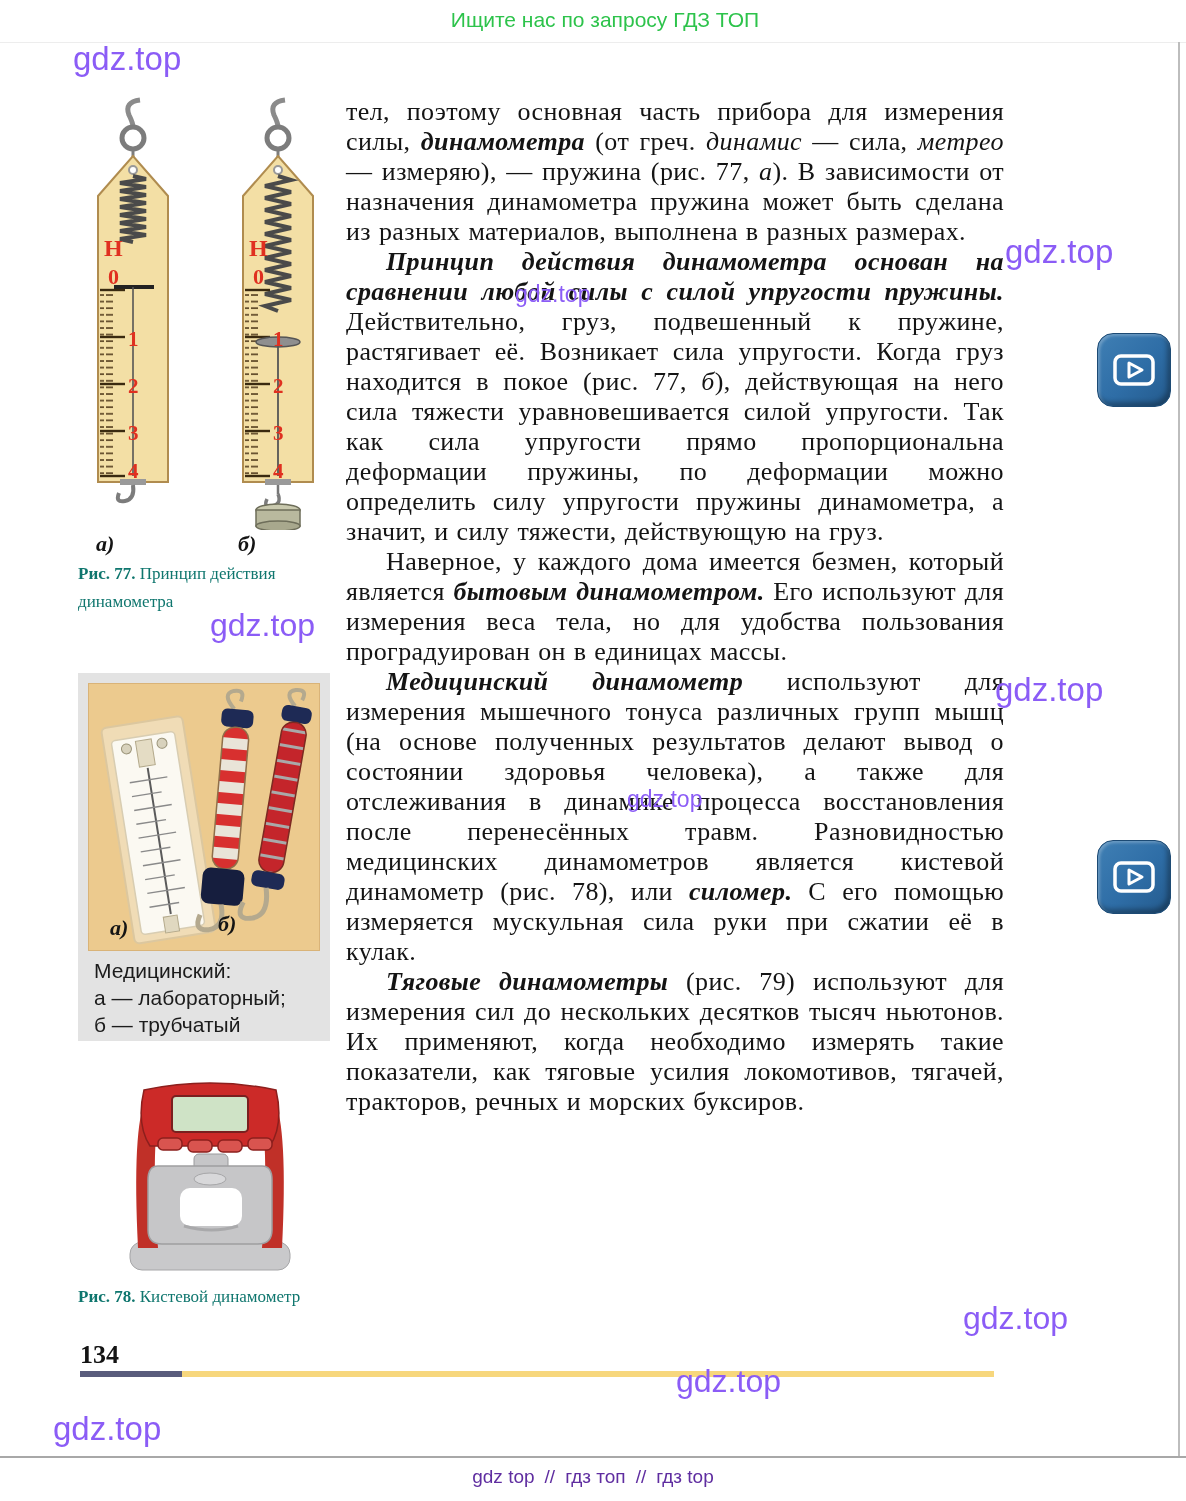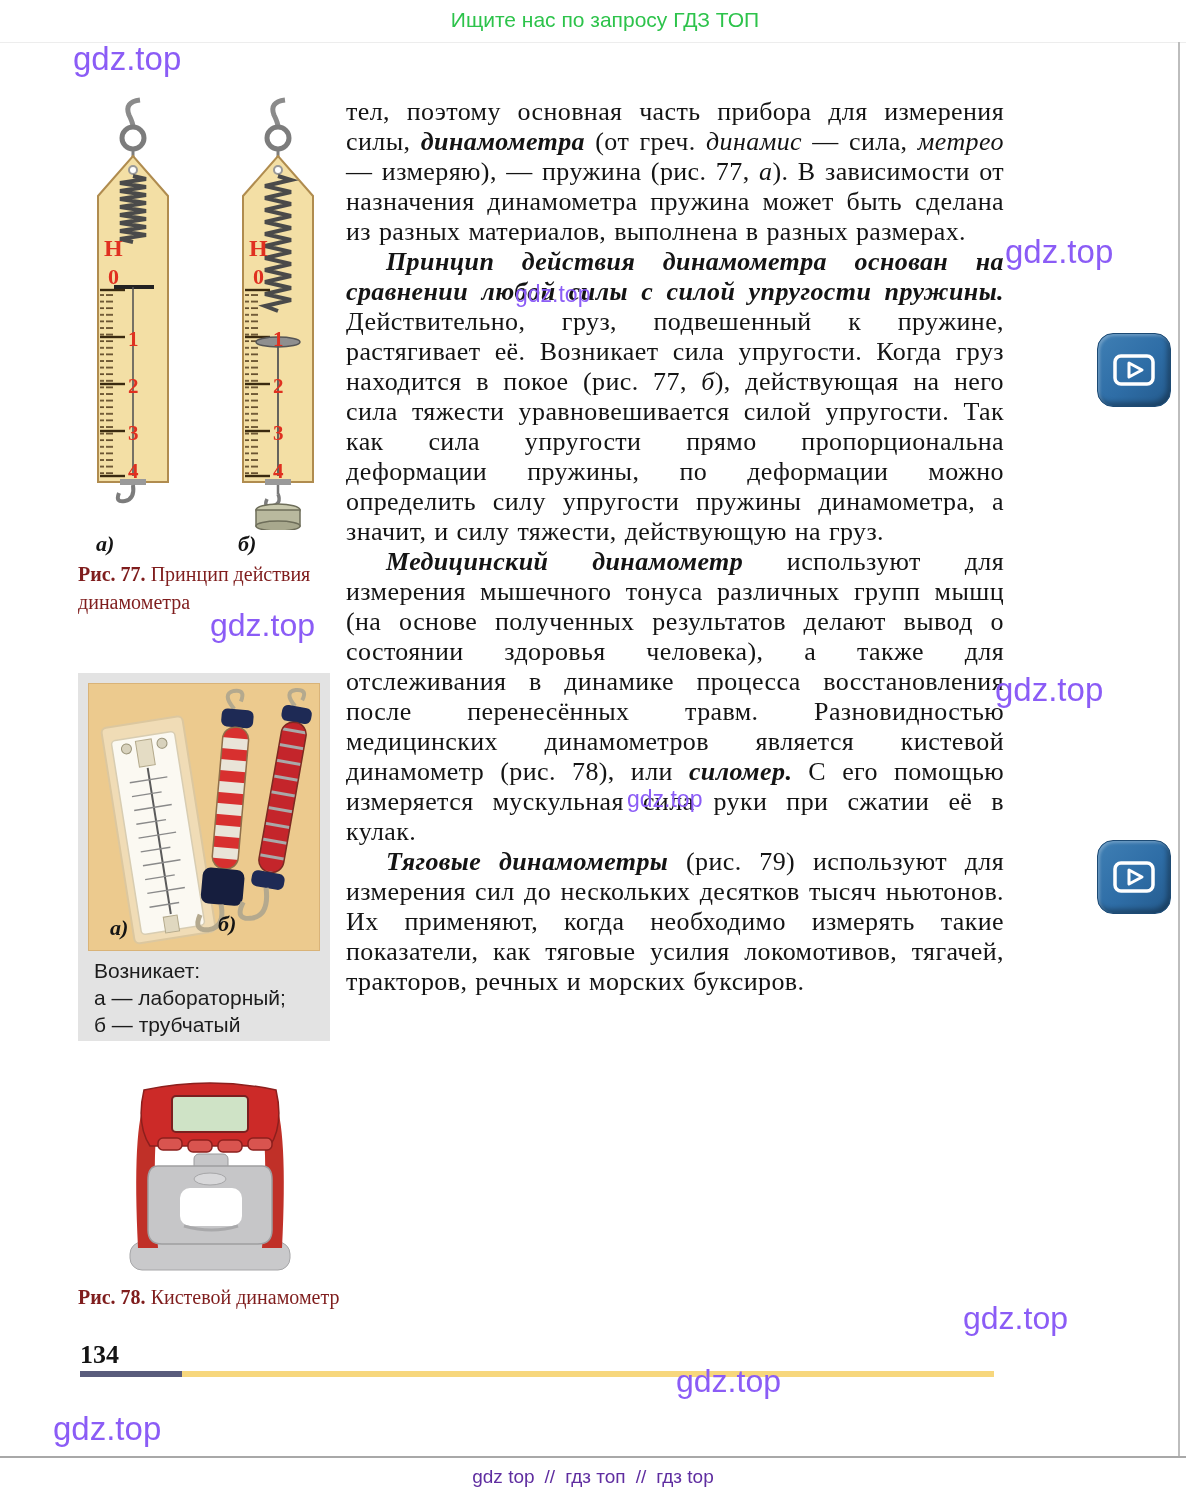--- a/index.html
+++ b/index.html
@@ -14,21 +14,21 @@
   .edge-right{position:absolute;left:1178px;top:42px;width:2px;height:1416px;background:#bdbdbd;}
   .edge-bottom{position:absolute;left:0;top:1456px;width:1186px;height:2px;background:#a8a8a8;}
   
   .article{position:absolute;left:346px;top:97px;width:658px;}
   .article p{margin:0;text-align:justify;font-size:26px;line-height:30px;
              letter-spacing:0.4px;word-spacing:1px;}
   .article p.indent{text-indent:40px;}
   .b{font-weight:bold;}
   .i{font-style:italic;}
   
-  .cap{position:absolute;font-size:20px;line-height:28px;color:#7f1d1d;}
+  .cap{position:absolute;font-size:17px;line-height:28px;color:#0f766e;}
   .cap77{left:78px;top:560px;width:250px;}
   .cap78{left:78px;top:1283px;width:268px;}
   .figlabel{position:absolute;font-size:22px;font-weight:bold;font-style:italic;}
   
   .photo-panel{position:absolute;left:78px;top:673px;width:252px;height:368px;background:#e3e3e3;}
   .photo-caption{position:absolute;left:16px;top:284px;font-family:"Liberation Sans",sans-serif;
                  font-size:21px;line-height:27px;color:#1c1c1c;}
   
   .pagenum{position:absolute;left:80px;top:1340px;font-size:26px;font-weight:bold;}
   .rule-dark{position:absolute;left:80px;top:1371px;width:102px;height:6px;background:#595c7c;}
@@ -180,21 +180,21 @@
         <rect x="178" y="22" width="30" height="16" rx="6" fill="#1e2a55"></rect>
         <rect x="181" y="38" width="25" height="152" rx="12" fill="url(#stripes2)" stroke="#7c2a22" stroke-width="1.5"></rect>
         <rect x="177" y="190" width="33" height="16" rx="6" fill="#1e2a55"></rect>
         <path d="M193,206 q8,26 -8,32 q-18,6 -12,-14" fill="none" stroke="#b4a98e" stroke-width="5"></path>
       </g>
 
       <text x="22" y="252" font-size="22" font-weight="bold" font-style="italic" fill="#141414">а)</text>
       <text x="130" y="248" font-size="22" font-weight="bold" font-style="italic" fill="#141414">б)</text>
     </svg>
     <div class="photo-caption">
-      <div>Возникает:</div>
+      <div>Медицинский:</div>
       <div>а — лабораторный;</div>
       <div>б — трубчатый</div>
     </div>
   </div>
 
   <svg style="position:absolute;left:100px;top:1080px;" width="220" height="196" viewBox="0 0 220 196">
     <rect x="30" y="162" width="160" height="28" rx="12" fill="#c9c9cb" stroke="#a6a6a8"></rect>
     <path d="M46,18 q-14,30 -8,150 l20,0 q-8,-110 4,-150 z" fill="#c03028"></path>
     <path d="M174,18 q14,30 8,150 l-20,0 q8,-110 -4,-150 z" fill="#c03028"></path>
     <path d="M44,10 q66,-14 132,0 q8,34 -6,56 l-120,0 q-14,-22 -6,-56 z" fill="#cc2a28" stroke="#8c1f1d" stroke-width="1.5"></path>
@@ -216,20 +216,21 @@
     <span class="b">Рис. 78.</span><span> Кистевой динамометр</span>
   </div>
 
   <div class="pagenum">134</div>
   <div class="rule-dark"></div>
   <div class="rule-yellow"></div>
 
   <div class="article">
       <p><span>тел, поэтому основная часть прибора для измерения силы, </span><span class="b i">динамометра</span><span> (от греч. </span><span class="i">динамис</span><span> — сила, </span><span class="i">метрео</span><span> — измеряю), — пружина (рис. 77, </span><span class="i">а</span><span>). В зависимости от назначения динамометра пружина может быть сделана из разных материалов, выполнена в разных размерах.</span></p>
       <p class="indent"><span class="b i">Принцип действия динамометра основан на сравнении любой силы с силой упругости пружины.</span><span> Действительно, груз, подвешенный к пружине, растягивает её. Возникает сила упругости. Когда груз находится в покое (рис. 77, </span><span class="i">б</span><span>), действующая на него сила тяжести уравновешивается силой упругости. Так как сила упругости прямо пропорциональна деформации пружины, по деформации можно определить силу упругости пружины динамометра, а значит, и силу тяжести, действующую на груз.</span></p>
+      <p class="indent"><span>Наверное, у каждого дома имеется безмен, который является </span><span class="b i">бытовым динамометром.</span><span> Его используют для измерения веса тела, но для удобства пользования проградуирован он в единицах массы.</span></p>
       <p class="indent"><span class="b i">Медицинский динамометр</span><span> используют для измерения мышечного тонуса различных групп мышц (на основе полученных результатов делают вывод о состоянии здоровья человека), а также для отслеживания в динамике процесса восстановления после перенесённых травм. Разновидностью медицинских динамометров является кистевой динамометр (рис. 78), или </span><span class="b i">силомер.</span><span> С его помощью измеряется мускульная сила руки при сжатии её в кулак.</span></p>
       <p class="indent"><span class="b i">Тяговые динамометры</span><span> (рис. 79) используют для измерения сил до нескольких десятков тысяч ньютонов. Их применяют, когда необходимо измерять такие показатели, как тяговые усилия локомотивов, тягачей, тракторов, речных и морских буксиров.</span></p>
     </div>
 
   <div class="vbtn" style="top:333px;">
     <svg width="44" height="34" viewBox="0 0 44 34">
       <rect x="3" y="3" width="38" height="28" rx="6" fill="none" stroke="#ffffff" stroke-width="3.5"></rect>
       <polygon points="17,10 30,17 17,24" fill="none" stroke="#ffffff" stroke-width="3" stroke-linejoin="round"></polygon>
     </svg>
   </div>

